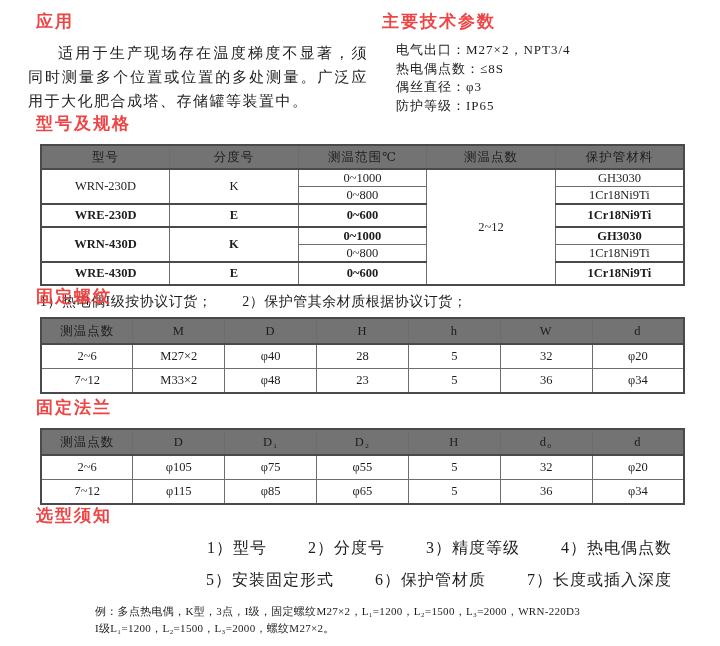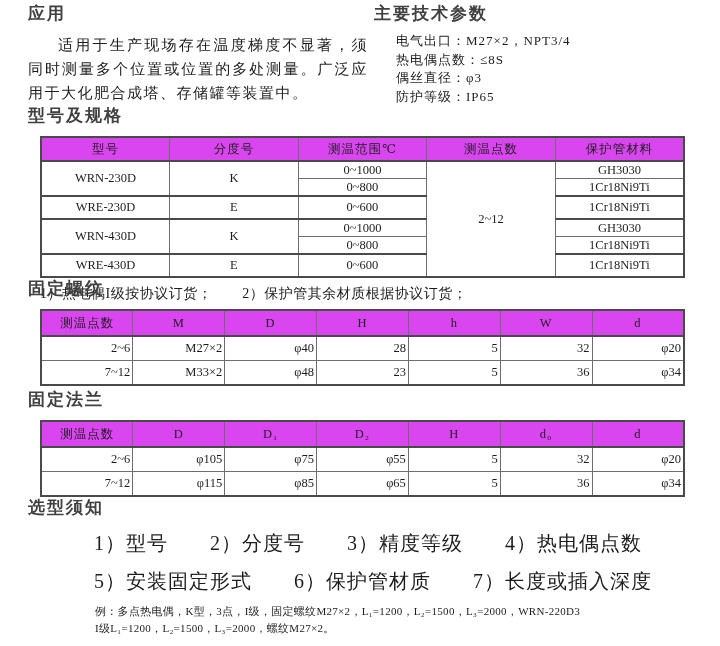--- a/index.html
+++ b/index.html
@@ -2,53 +2,53 @@
 <html><head>
 <meta charset="utf-8">
 <style>
   html,body{margin:0;padding:0;}
   body{
     width:720px;height:646px;position:relative;overflow:hidden;background:#ffffff;
     font-family:"Liberation Serif","DejaVu Serif",serif;color:#1d1d1d;
   }
   .sec-title{
     font-family:"Liberation Sans","DejaVu Sans",sans-serif;
-    font-weight:bold;color:#404040;font-size:17px;letter-spacing:2px;margin:0;
+    font-weight:bold;color:#ef4444;font-size:17px;letter-spacing:2px;margin:8px;
   }
   
   .app{position:absolute;left:28px;top:2px;width:340px;}
   .app-body{margin:8px 0 0 0;font-size:15px;line-height:24px;text-indent:2em;
     text-align:justify;letter-spacing:1.5px;}
   
   .tech{position:absolute;left:374px;top:2px;width:335px;}
   .tech-items{margin:7px 0 0 22px;font-size:13px;line-height:18.5px;letter-spacing:1px;}
   .tech-items div{white-space:nowrap;}
   
   table{border-collapse:collapse;table-layout:fixed;width:645px;margin-left:12px;
     border:2px solid #4a4a4a;}
   th,td{border:1px solid #6d6d6d;text-align:center;font-size:12.5px;padding:0 2px;
     overflow:hidden;white-space:nowrap;}
-  thead th{background:#d946ef;border-bottom:2px solid #4a4a4a;height:22px;font-weight:normal;
+  thead th{background:#737373;border-bottom:2px solid #4a4a4a;height:22px;font-weight:normal;
     letter-spacing:1px;}
-  tr.g > td{border-top:2px solid #4a4a4a;}
+  tr.g > td{border-top:2px solid #4a4a4a;font-weight:bold;}
   
   .models{position:absolute;left:28px;top:104px;width:680px;}
   .models table{margin-top:9px;}
   .models tr.thin td{height:16px;}
   .models tr.tall td{height:21px;}
   .footnotes{margin:7px 0 0 12px;font-size:14px;letter-spacing:0.5px;display:flex;gap:30px;}
   
   .thread{position:absolute;left:28px;top:277px;width:680px;}
   .flange{position:absolute;left:28px;top:388px;width:680px;}
   .thread table,.flange table{margin-top:9px;}
   .thread thead th,.flange thead th{height:24px;}
-  .thread tbody td,.flange tbody td{height:23px;text-align:right;}
+  .thread tbody td,.flange tbody td{height:23px;}
   
   .selection{position:absolute;left:28px;top:496px;width:680px;}
-  .sel-row{margin:11px 0 0 66px;font-size:20px;letter-spacing:1px;}
+  .sel-row{margin:11px 0 0 66px;font-size:16px;letter-spacing:1px;text-align:right;}
   .sel-row span{display:inline-block;margin-right:36px;}
   
   .example{position:absolute;left:95px;top:603px;width:590px;font-size:11px;
     line-height:17px;letter-spacing:0.3px;}
 </style>
 </head>
 <body>
 
 <div class="app">
   <h2 class="sec-title">应用</h2>

